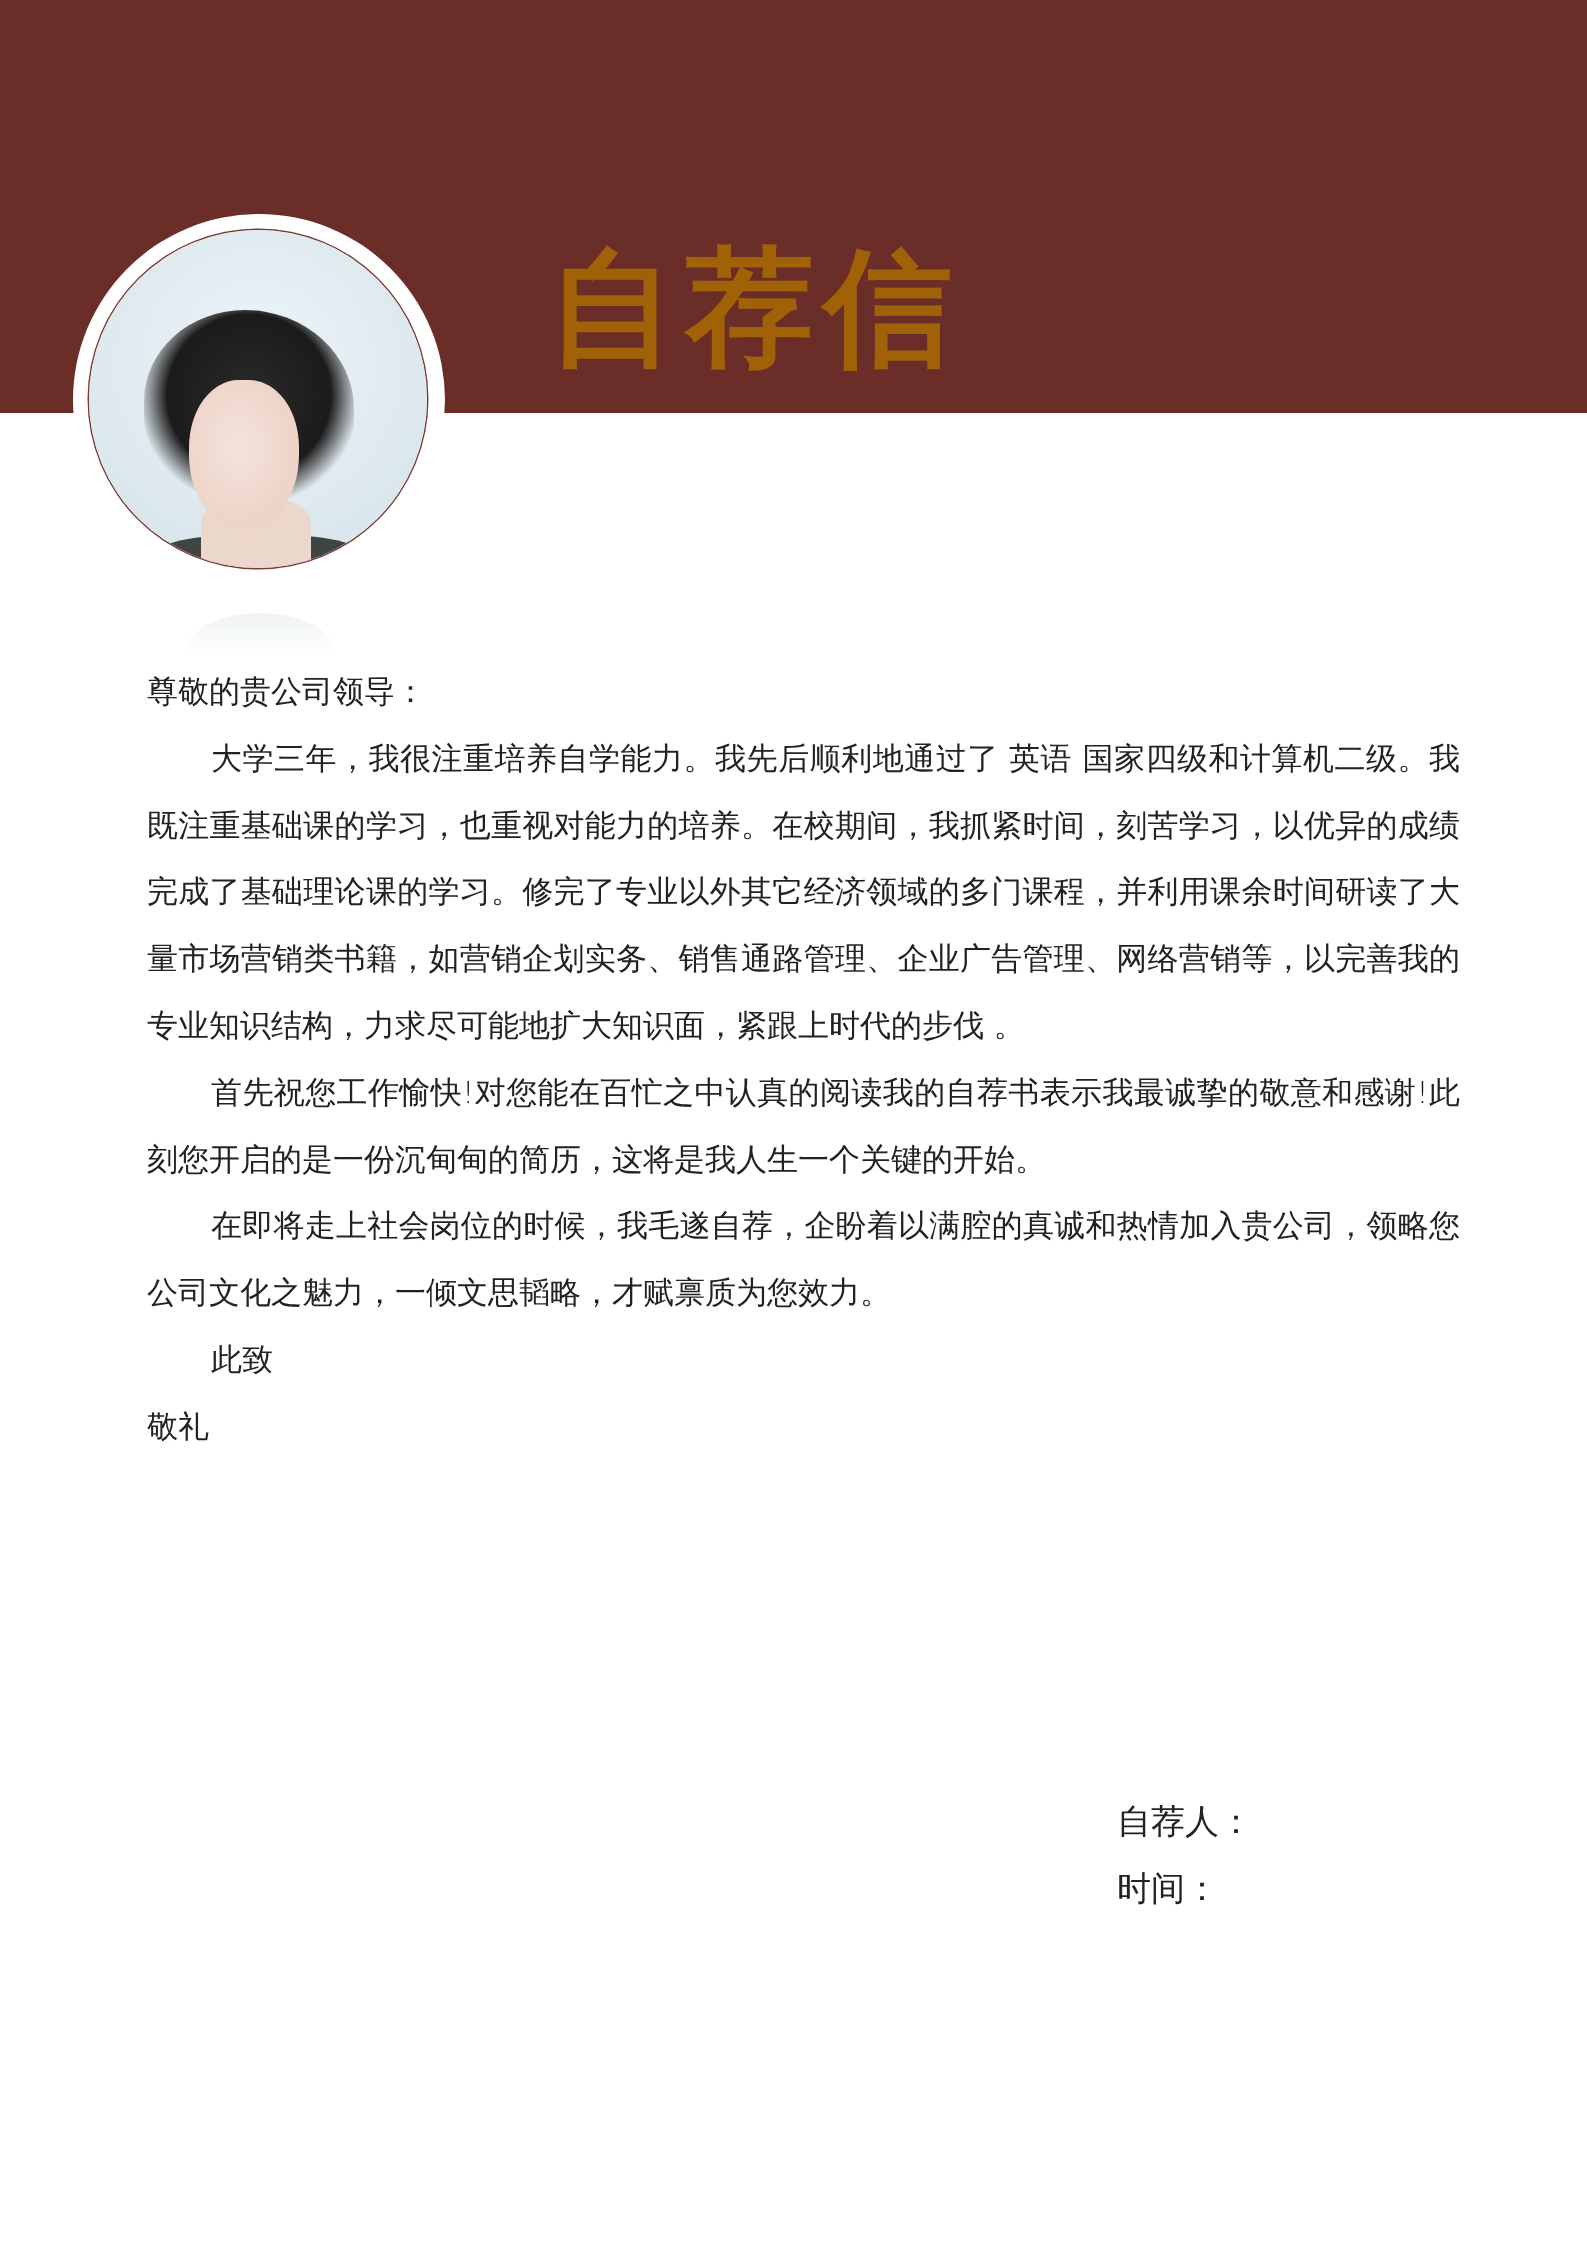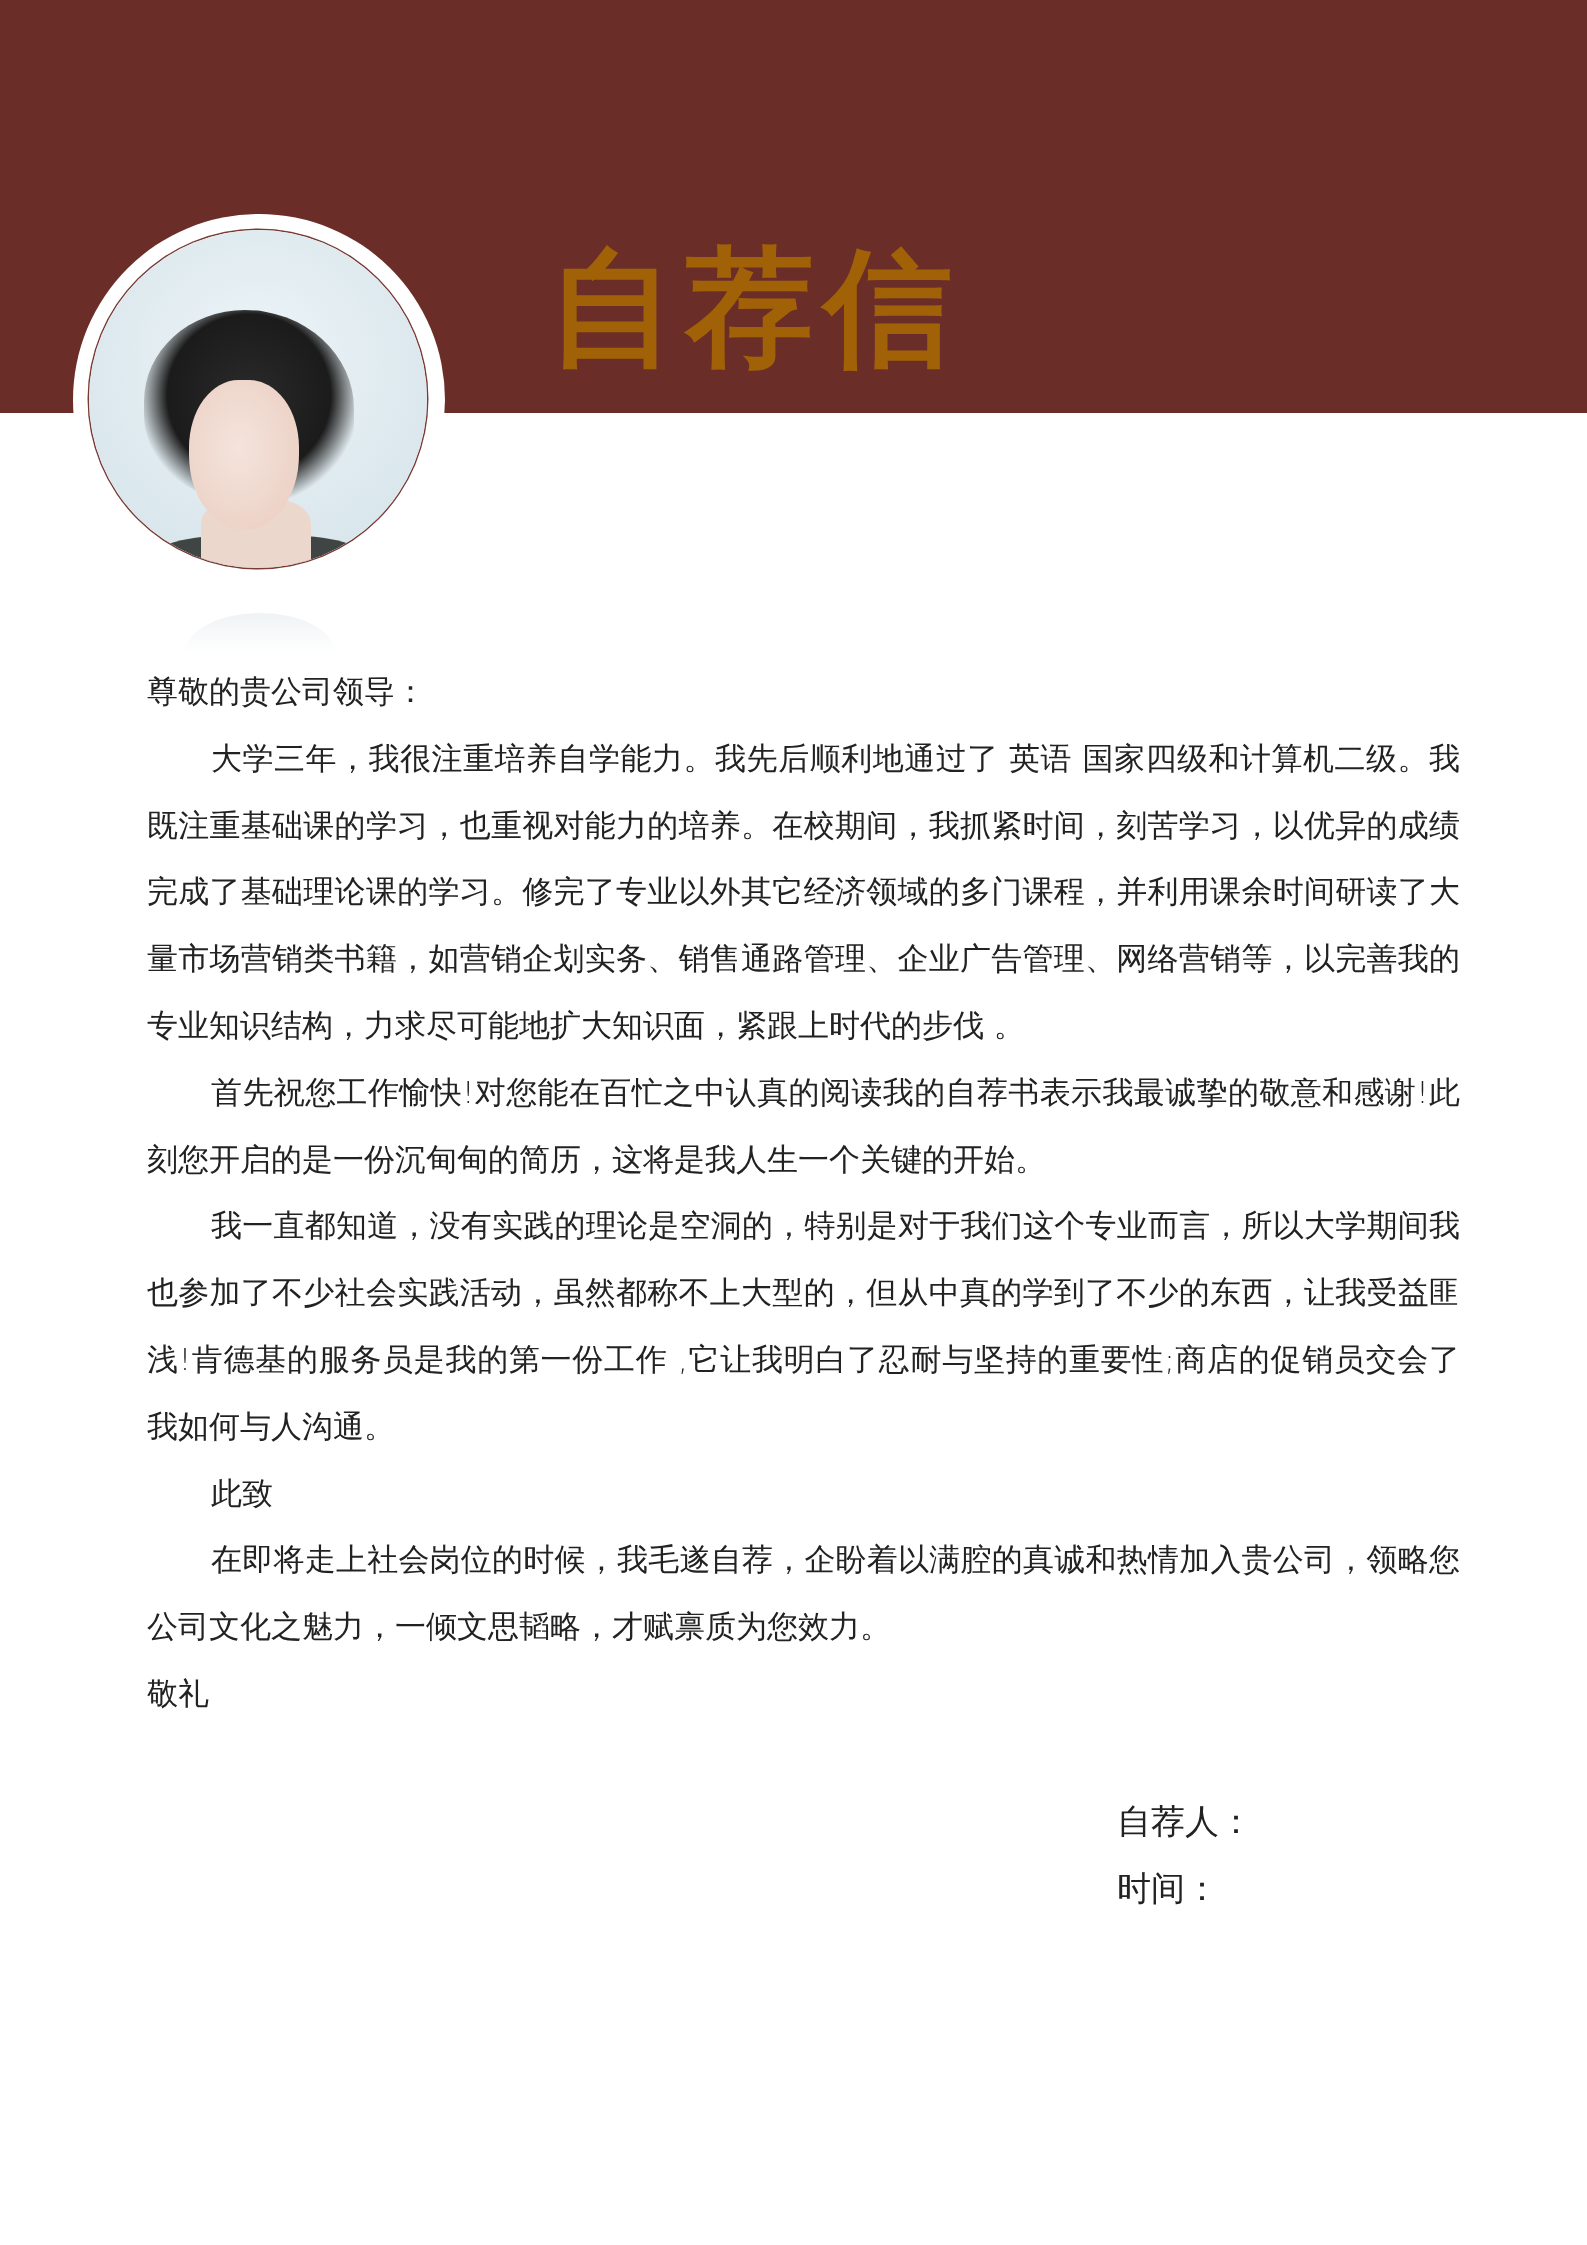--- a/index.html
+++ b/index.html
@@ -80,22 +80,21 @@
   <div class="photo-collar"></div>
   <div class="photo-hair"></div>
   <div class="photo-face"></div>
 </div>
 <div class="avatar-reflection"></div>
 
 <div class="letter">
   <p>尊敬的贵公司领导：</p>
   <p class="indent">大学三年，我很注重培养自学能力。我先后顺利地通过了  英语  国家四级和计算机二级。我既注重基础课的学习，也重视对能力的培养。在校期间，我抓紧时间，刻苦学习，以优异的成绩完成了基础理论课的学习。修完了专业以外其它经济领域的多门课程，并利用课余时间研读了大量市场营销类书籍，如营销企划实务、销售通路管理、企业广告管理、网络营销等，以完善我的专业知识结构，力求尽可能地扩大知识面，紧跟上时代的步伐  。</p>
   <p class="indent">首先祝您工作愉快!对您能在百忙之中认真的阅读我的自荐书表示我最诚挚的敬意和感谢!此刻您开启的是一份沉甸甸的简历，这将是我人生一个关键的开始。</p>
-  <p class="indent">我一直都知道，没有实践的理论是空洞的，特别是对于我们这个专业而言，所以大学期间我也参加了不少社会实践活动，虽然都称不上大型的，但从中真的学到了不少的东西，让我受益匪浅!肯德基的服务员是我的第一份工作 ,它让我明白了忍耐与坚持的重要性;商店的促销员交会了我如何与人沟通。</p>
+  <p class="indent">在即将走上社会岗位的时候，我毛遂自荐，企盼着以满腔的真诚和热情加入贵公司，领略您公司文化之魅力，一倾文思韬略，才赋禀质为您效力。</p>
   <p class="indent">此致</p>
-  <p class="indent">在即将走上社会岗位的时候，我毛遂自荐，企盼着以满腔的真诚和热情加入贵公司，领略您公司文化之魅力，一倾文思韬略，才赋禀质为您效力。</p>
   <p>敬礼</p>
 </div>
 
 <div class="signature">
   <div>自荐人：</div>
   <div>时间：</div>
 </div>
 
 </body></html>

